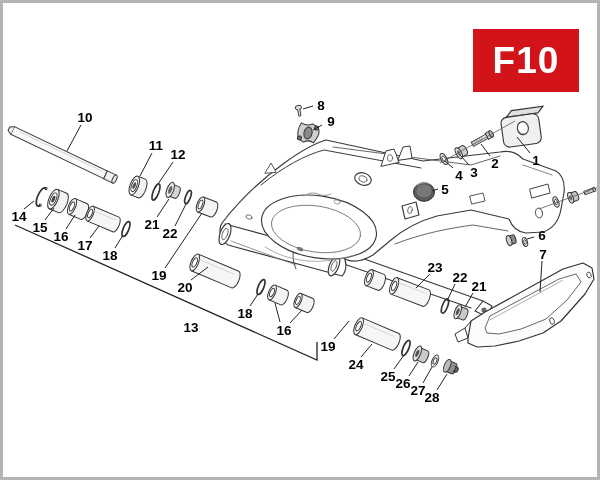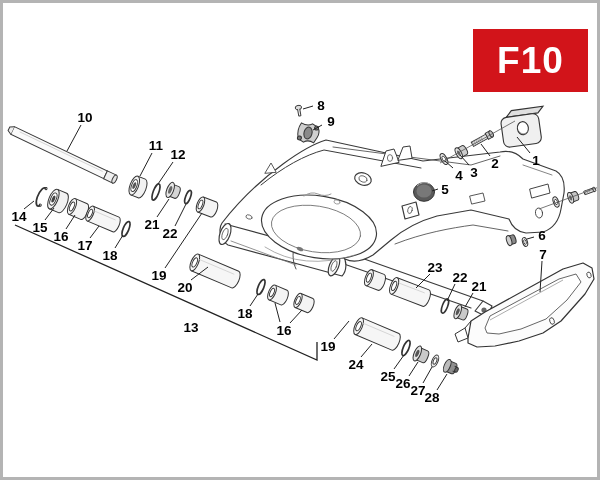--- a/index.html
+++ b/index.html
@@ -3,21 +3,21 @@
 <meta charset="utf-8">
 <style>
   html,body{margin:0;padding:0;background:#e9e9e9;}
   .stage{
     position:relative;width:600px;height:480px;box-sizing:border-box;
     background:#ffffff;border:3px solid #b4b4b4;overflow:hidden;
     font-family:"Liberation Sans", sans-serif;
   }
   .stage svg{position:absolute;left:0;top:0;}
   .badge{
-    position:absolute;left:470px;top:26px;width:115px;height:63px;
+    position:absolute;left:470px;top:26px;width:106px;height:63px;
     display:flex;align-items:center;justify-content:center;
     background:#d2141a;color:#fff;font-weight:bold;font-size:37px;
     letter-spacing:1px;
   }
   text.callout{
     font-family:"Liberation Sans", sans-serif;
     font-size:13.5px;font-weight:bold;fill:#000;
   }
 </style>
 </head>

